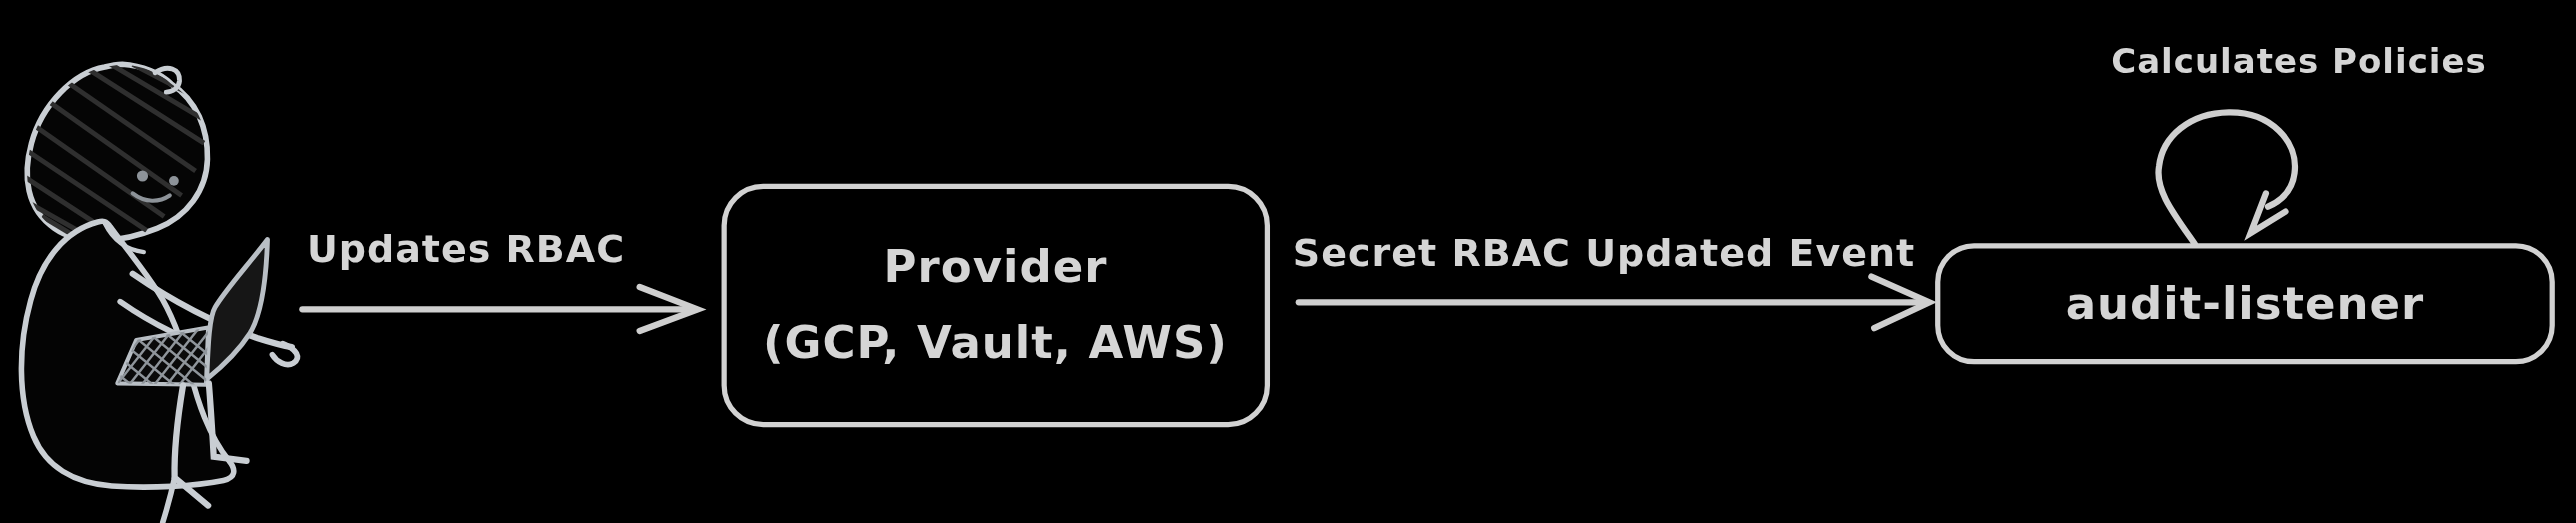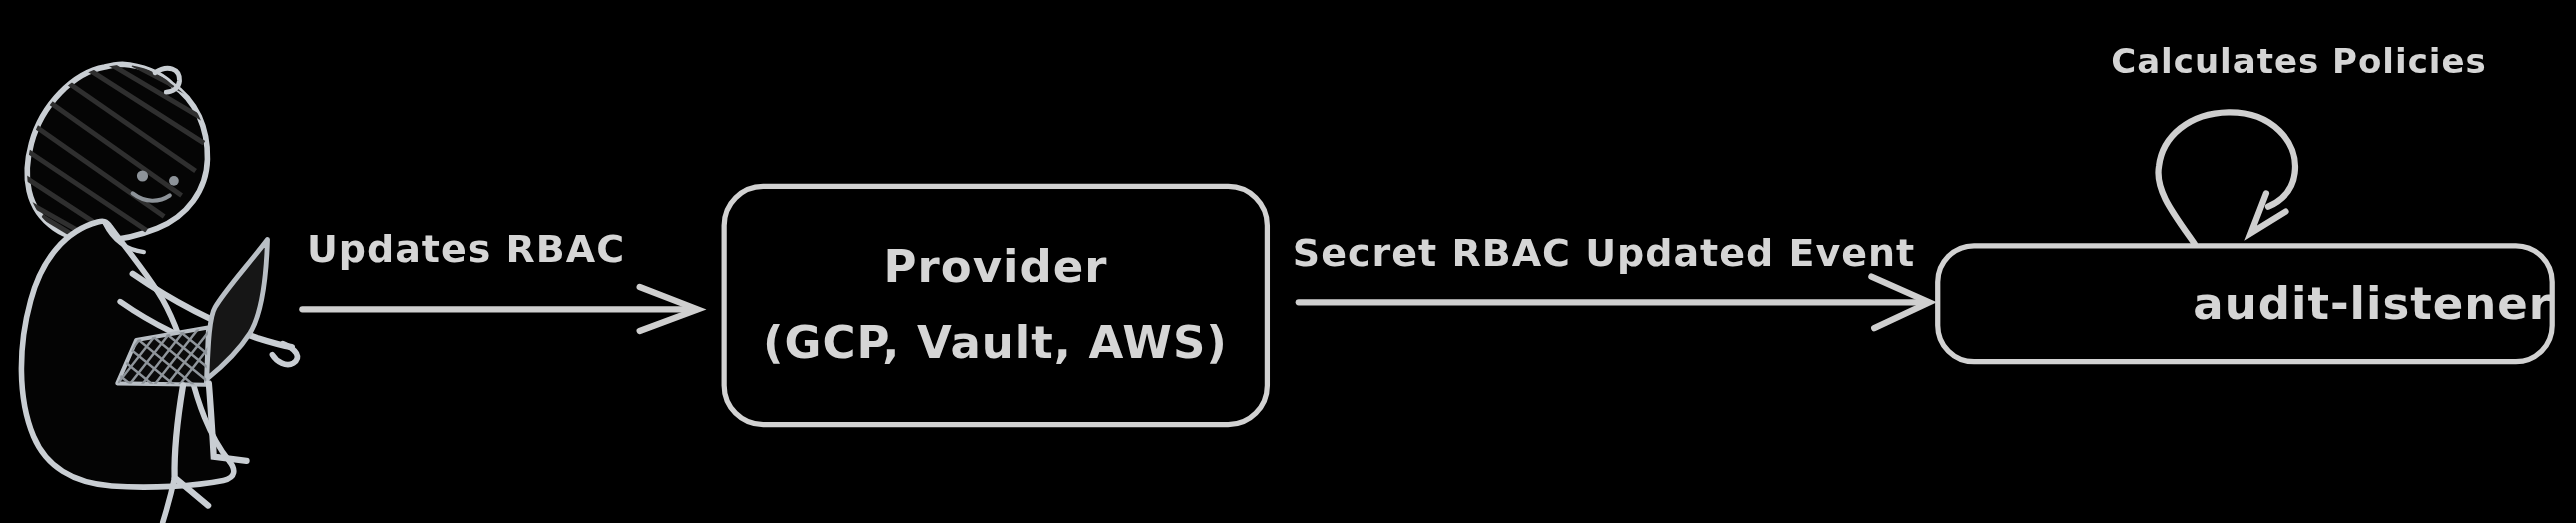--- a/index.html
+++ b/index.html
@@ -156,18 +156,18 @@
 
   <div class="label edge-label" style="left:1596px; top:253px;margin-left:8px;">Secret RBAC Updated Event</div>
 
   <div class="label edge-label small" style="left:2299px; top:61px;">Calculates Policies</div>
 
   <div class="node-text" style="left:724px; top:186px; width:543px; height:238px;">
     <div class="line">Provider</div>
     <div class="line">(GCP, Vault, AWS)</div>
   </div>
 
-  <div class="node-text audit-text" style="left:1938px; top:246px; width:614px; height:116px;align-items:flex-end;">
+  <div class="node-text audit-text" style="left:1938px; top:246px; width:614px; height:116px;">
     <div class="line">audit-listener</div>
   </div>
 
 </div>
 
 
 </body></html>

